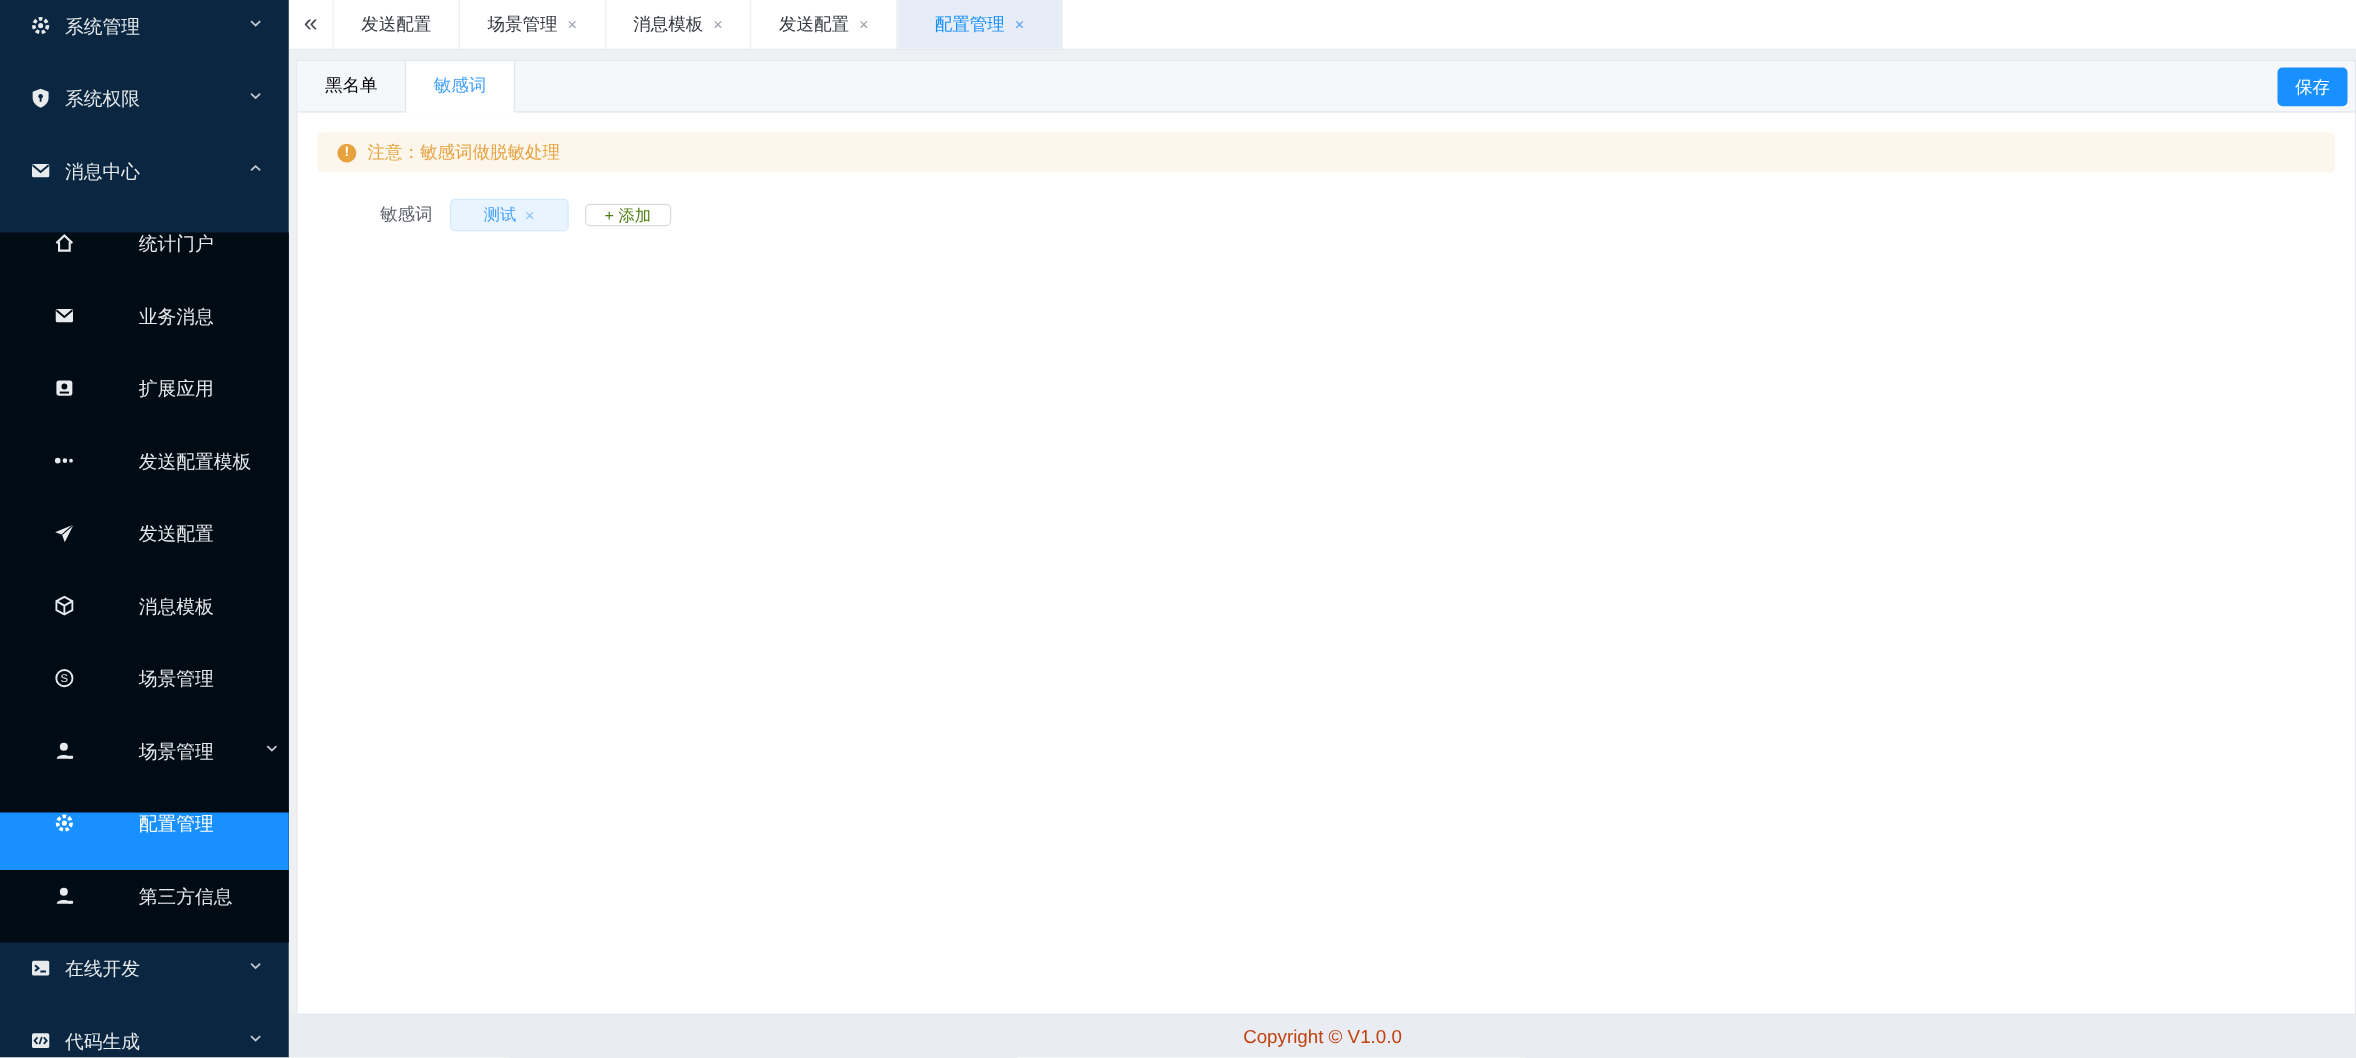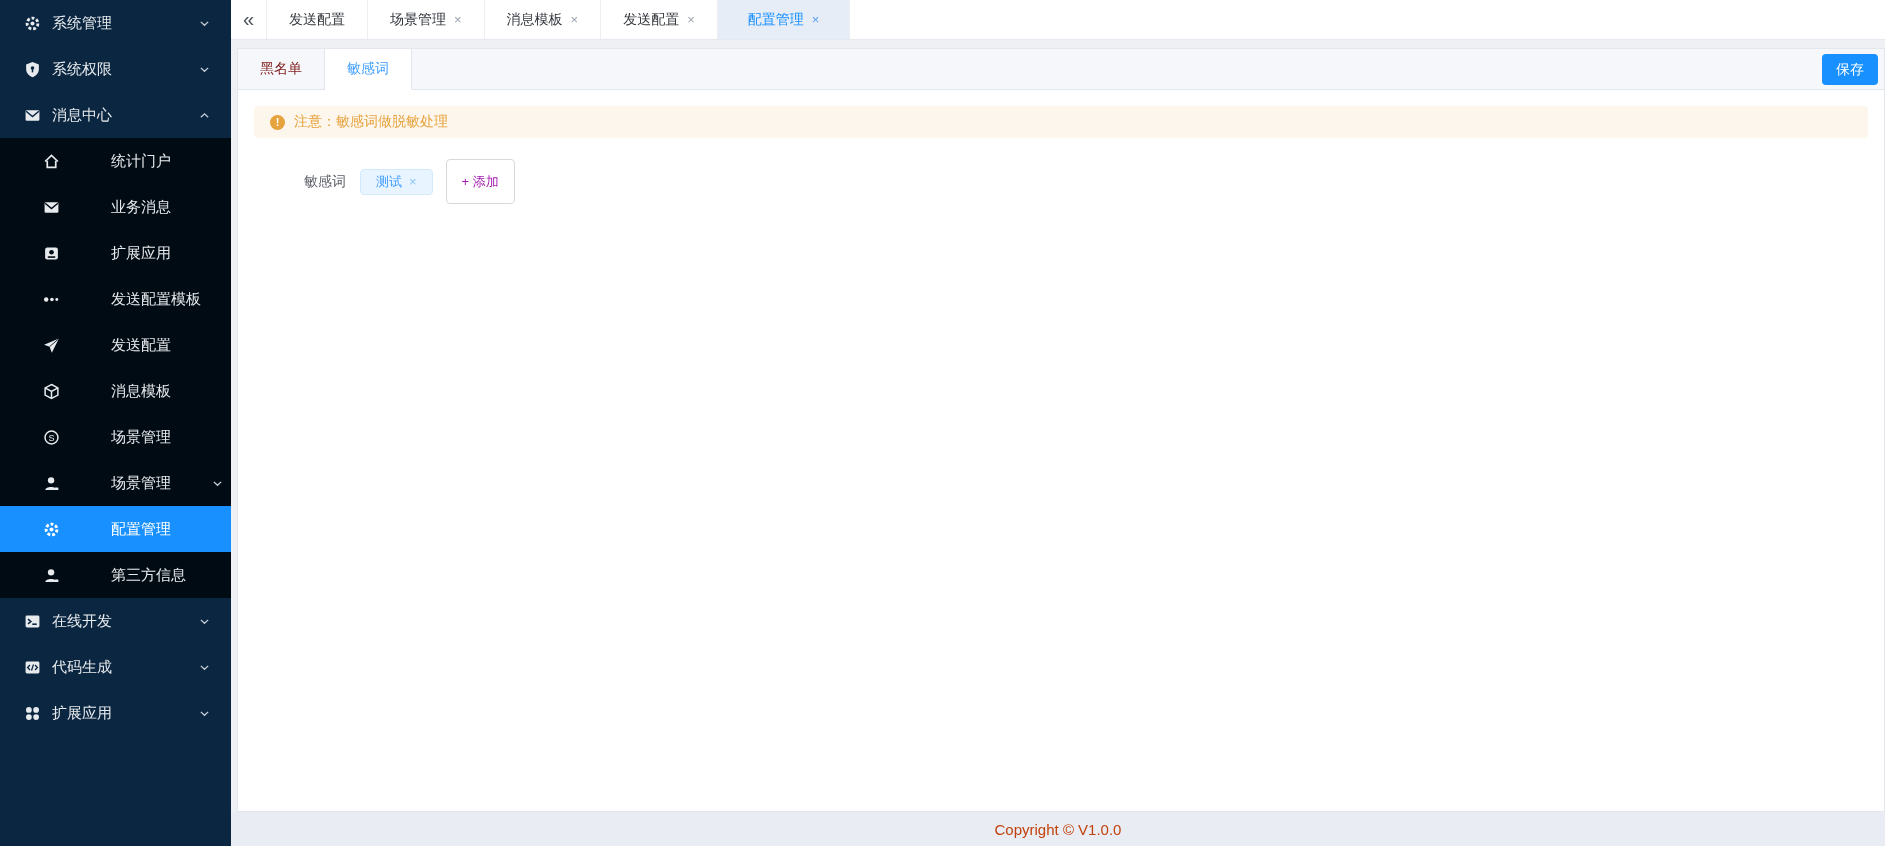--- a/index.html
+++ b/index.html
@@ -10,22 +10,22 @@
     -webkit-font-smoothing:antialiased;
   }
   .app{position:absolute;inset:0;}
 
   
   .sidebar{
     position:absolute;left:0;top:0;width:231px;height:846px;
     background:#0a2640;z-index:5;
   }
   .menu-item{
-    height:46px;display:flex;align-items:center;
-    color:#e8ebee;font-size:15px;cursor:pointer;
+    height:46px;display:flex;
+    color:#e8ebee;font-size:15px;cursor:pointer;margin-top:12px;
     --bg:#0a2640;
   }
   .menu-item.top{padding-left:24px;}
   .submenu{background:#000b14;}
   .submenu .menu-item{padding-left:43px;gap:40px;--bg:#000b14;}
   .menu-item.active{background:#1890ff;color:#ffffff;--bg:#1890ff;}
   .mi-icon{width:17px;height:17px;margin-right:11px;flex:0 0 auto;display:inline-flex;}
   .mi-icon svg{width:17px;height:17px;}
   .mi-label{white-space:nowrap;}
   .chev{margin-left:auto;margin-right:20px;display:inline-flex;color:#c3cad2;}
@@ -54,21 +54,21 @@
   .panel{
     position:absolute;left:237px;right:0;top:48px;bottom:34px;
     background:#ffffff;border:1px solid #e2e6ed;box-sizing:border-box;
   }
   .panel-header{
     position:relative;height:40px;background:#f5f7fa;
     border-bottom:1px solid #e2e6ed;display:flex;align-items:stretch;
   }
   .ptab{
     display:flex;align-items:center;padding:0 22px;font-size:14px;
-    color:#7f1d1d;border-right:1px solid #e2e6ed;cursor:pointer;
+    color:#000000;border-right:1px solid #e2e6ed;cursor:pointer;
   }
   .ptab.active{
     background:#ffffff;color:#409eff;margin-bottom:-1px;
     border-bottom:1px solid #ffffff;
   }
   .save-btn{
     position:absolute;top:5px;right:6px;height:31px;padding:0 14px;
     background:#1890ff;color:#ffffff;border:none;border-radius:4px;
     font-size:14px;font-family:inherit;cursor:pointer;
   }
@@ -80,27 +80,27 @@
   }
   .alert-icon{
     width:15px;height:15px;border-radius:50%;background:#e6a23c;
     color:#ffffff;font-size:11px;font-weight:bold;text-align:center;
     line-height:15px;margin-right:9px;flex:0 0 auto;
   }
   .form-row{margin-top:21px;display:flex;align-items:center;}
   .form-label{color:#5a5e66;font-size:14px;margin-left:50px;margin-right:14px;}
   .tag{
     display:inline-flex;align-items:center;gap:7px;height:24px;
-    padding:0 15px;background:#e8f4ff;border:1px solid #d3e9fc;
+    padding:0 26px;background:#e8f4ff;border:1px solid #d3e9fc;
     border-radius:4px;color:#409eff;font-size:13px;
   }
   .tag-close{color:#8cc3f7;font-size:13px;cursor:pointer;line-height:1;}
   .add-btn{
-    margin-left:13px;height:45px;padding:0 15px;background:#ffffff;
-    border:1px solid #d9d9d9;border-radius:4px;color:#a21caf;
+    margin-left:13px;height:18px;padding:0 15px;background:#ffffff;
+    border:1px solid #d9d9d9;border-radius:4px;color:#4d7c0f;
     font-size:13px;font-family:inherit;cursor:pointer;
   }
 
   
   .footer{
     position:absolute;left:231px;right:0;bottom:0;height:34px;
     background:#e9edf3;display:flex;align-items:center;justify-content:center;
     color:#c2410c;font-size:15px;
   }
 </style>

